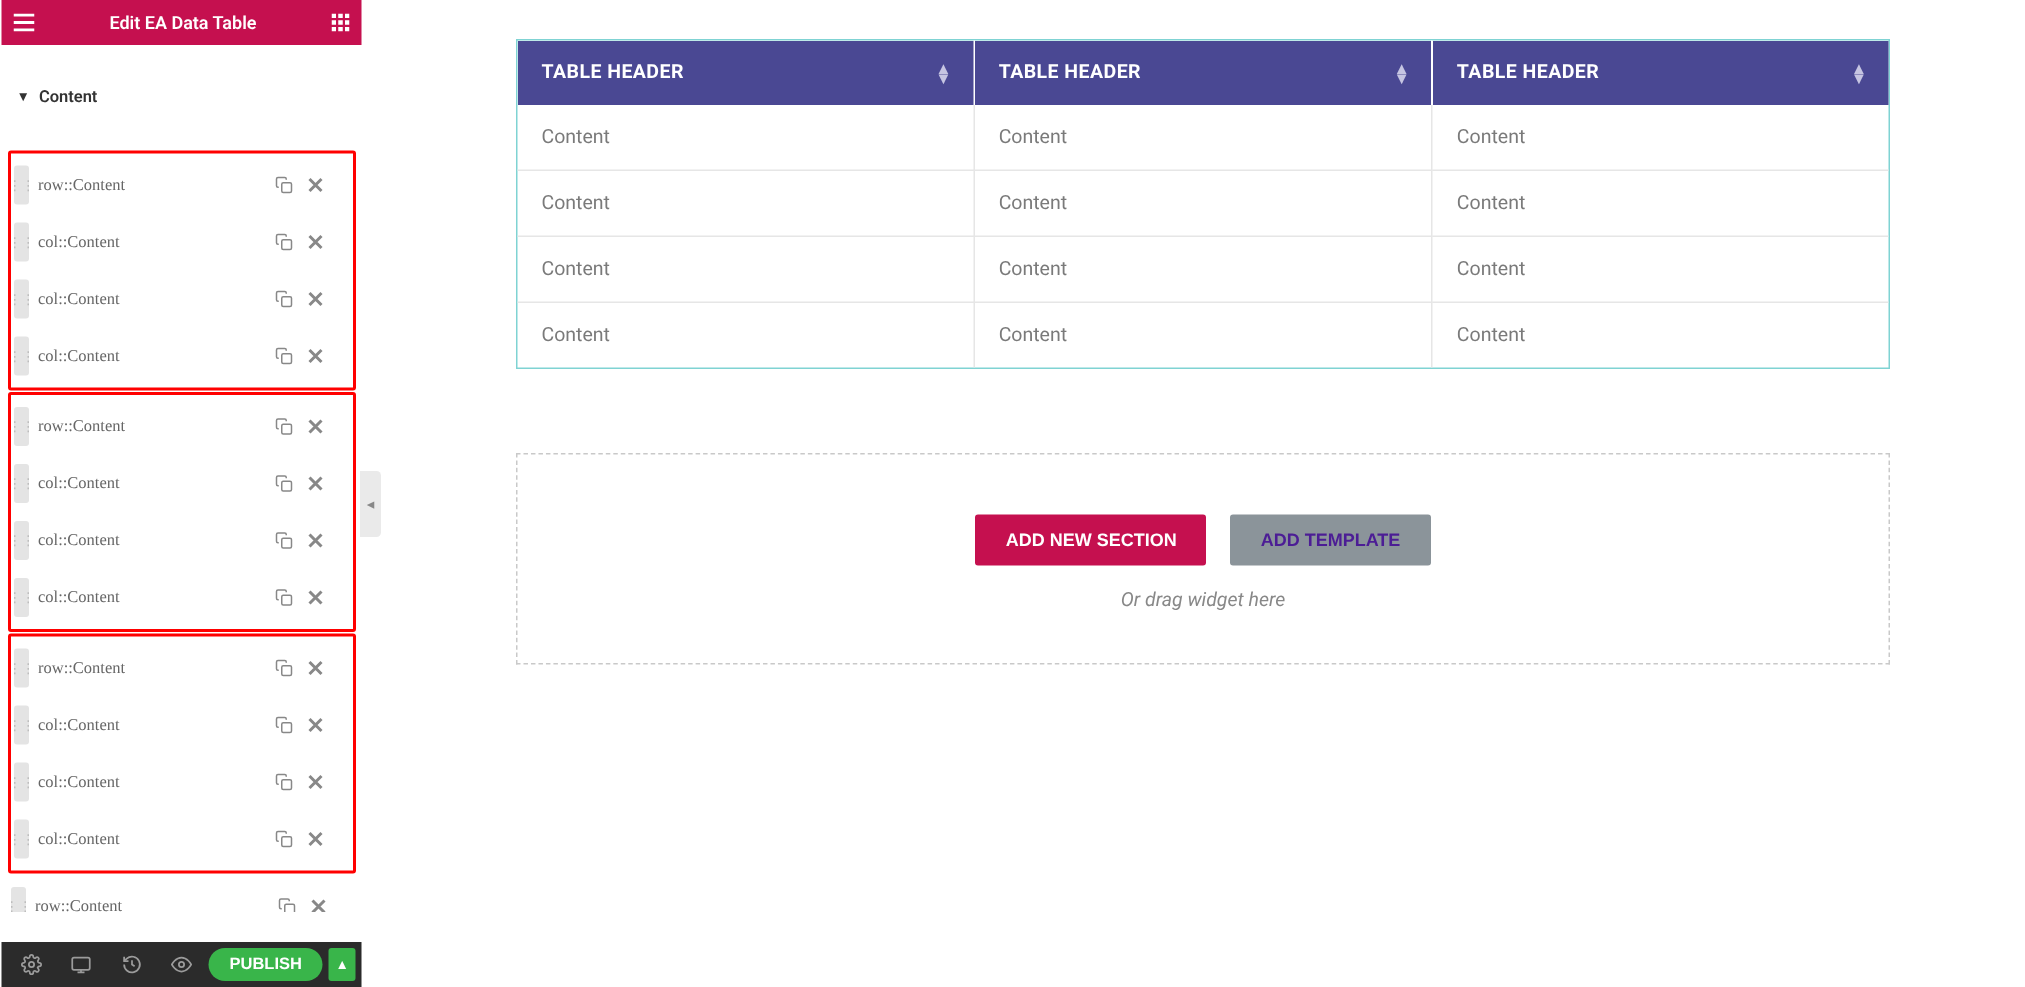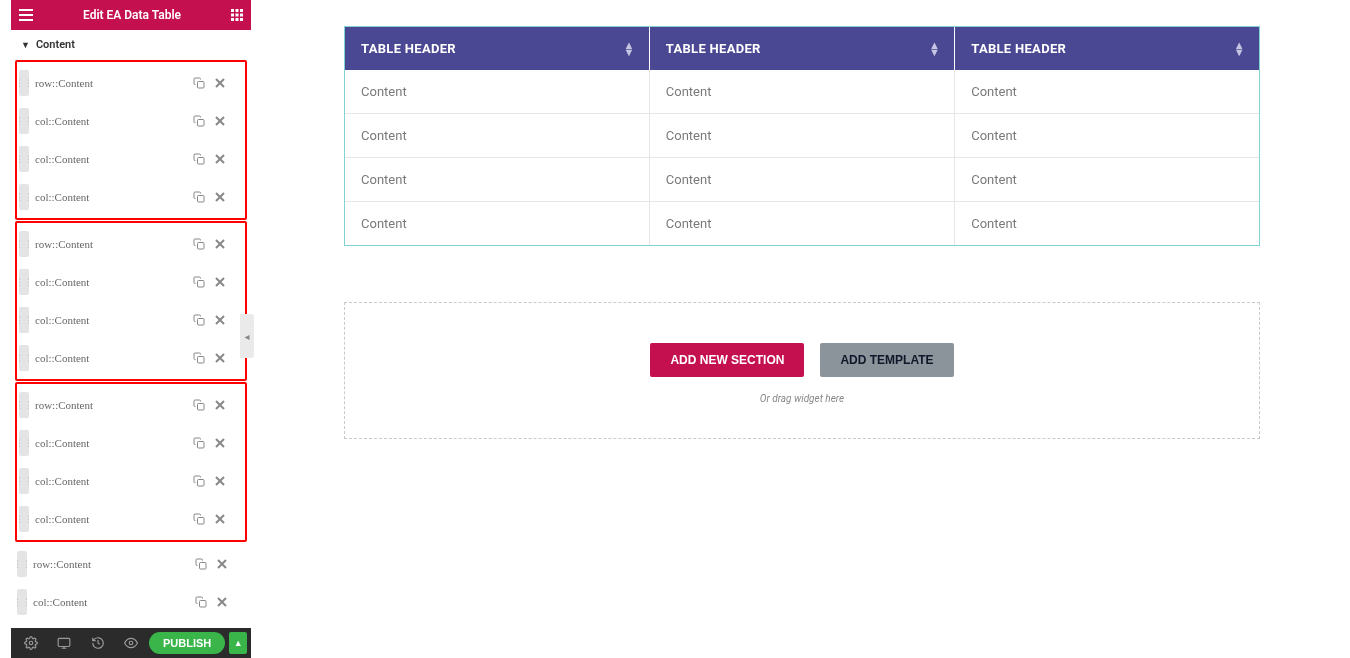--- a/index.html
+++ b/index.html
@@ -1,19 +1,19 @@
 <!DOCTYPE html>
 <html><head>
 <meta charset="utf-8">
 <style>
 * { box-sizing: border-box; margin: 0; padding: 0; }
 body { font-family: -apple-system, BlinkMacSystemFont, "Segoe UI", Roboto, Arial, sans-serif; background: #fff; width: 1350px; height: 658px; overflow: hidden; position: relative; }
 
 
-.sidebar { position: absolute; left: 11px; top: 0; width: 240px; height: 658px; background: #fff; display: flex; flex-direction: column; }
+.sidebar { position: absolute; left: 1px; top: 0; width: 240px; height: 658px; background: #fff; display: flex; flex-direction: column; gap: 20px; }
 .sidebar-header { background: #c5104f; color: #fff; height: 30px; display: flex; align-items: center; justify-content: space-between; padding: 0 8px; font-size: 12px; font-weight: 600; }
 .sidebar-header .hamburger, .sidebar-header .grid-icon { cursor: pointer; display: flex; align-items: center; }
 .sidebar-header .title { flex: 1; text-align: center; }
 
 .panel-section-header { display: flex; align-items: center; padding: 8px 10px; font-size: 11px; font-weight: 600; color: #333; cursor: pointer; }
 .panel-section-header .caret { margin-right: 6px; font-size: 9px; }
 
 .items-scroll { flex: 1; overflow-y: auto; padding: 0 4px 4px 4px; }
 
 .group-frame { border: 2px solid #ff0000; border-radius: 2px; margin: 1px 0; padding: 2px 2px; }
@@ -42,22 +42,22 @@
 .sort-icon { position: absolute; right: 14px; top: 50%; transform: translateY(-50%); font-size: 11px; color: #c6c5e2; line-height: 7px; }
 .sort-icon span { display: block; }
 table.data-table td { padding: 14px 16px; font-size: 13px; color: #7a7a7a; border: 1px solid #e6e6e6; border-top: none; }
 table.data-table tbody tr td:first-child { border-left: none; }
 table.data-table tbody tr td:last-child { border-right: none; }
 table.data-table tbody tr:last-child td { border-bottom: none; }
 
 .dropzone { margin-top: 56px; border: 1px dashed #c9c9c9; padding: 40px 0 34px 0; text-align: center; }
 .dropzone .btns { display: flex; justify-content: center; gap: 16px; margin-bottom: 16px; align-items: flex-end; }
 .dz-btn-primary { background: #c5104f; color: #fff; border: none; padding: 10px 20px; font-size: 12px; font-weight: 600; cursor: pointer; border-radius: 2px; }
-.dz-btn-secondary { background: #8b949a; color: #0f172a; border: none; padding: 10px 20px; font-size: 12px; font-weight: 600; cursor: pointer; border-radius: 2px; }
-.dz-hint { font-size: 10px; font-style: italic; color: #888; }
+.dz-btn-secondary { background: #8b949a; color: #4c1d95; border: none; padding: 10px 20px; font-size: 12px; font-weight: 600; cursor: pointer; border-radius: 2px; }
+.dz-hint { font-size: 13px; font-style: italic; color: #888; }
 
 svg { display: block; }
 </style>
 </head>
 <body>
 
 <div class="sidebar">
   <div class="sidebar-header">
     <span class="hamburger">
       <svg width="14" height="12" viewBox="0 0 14 12">

